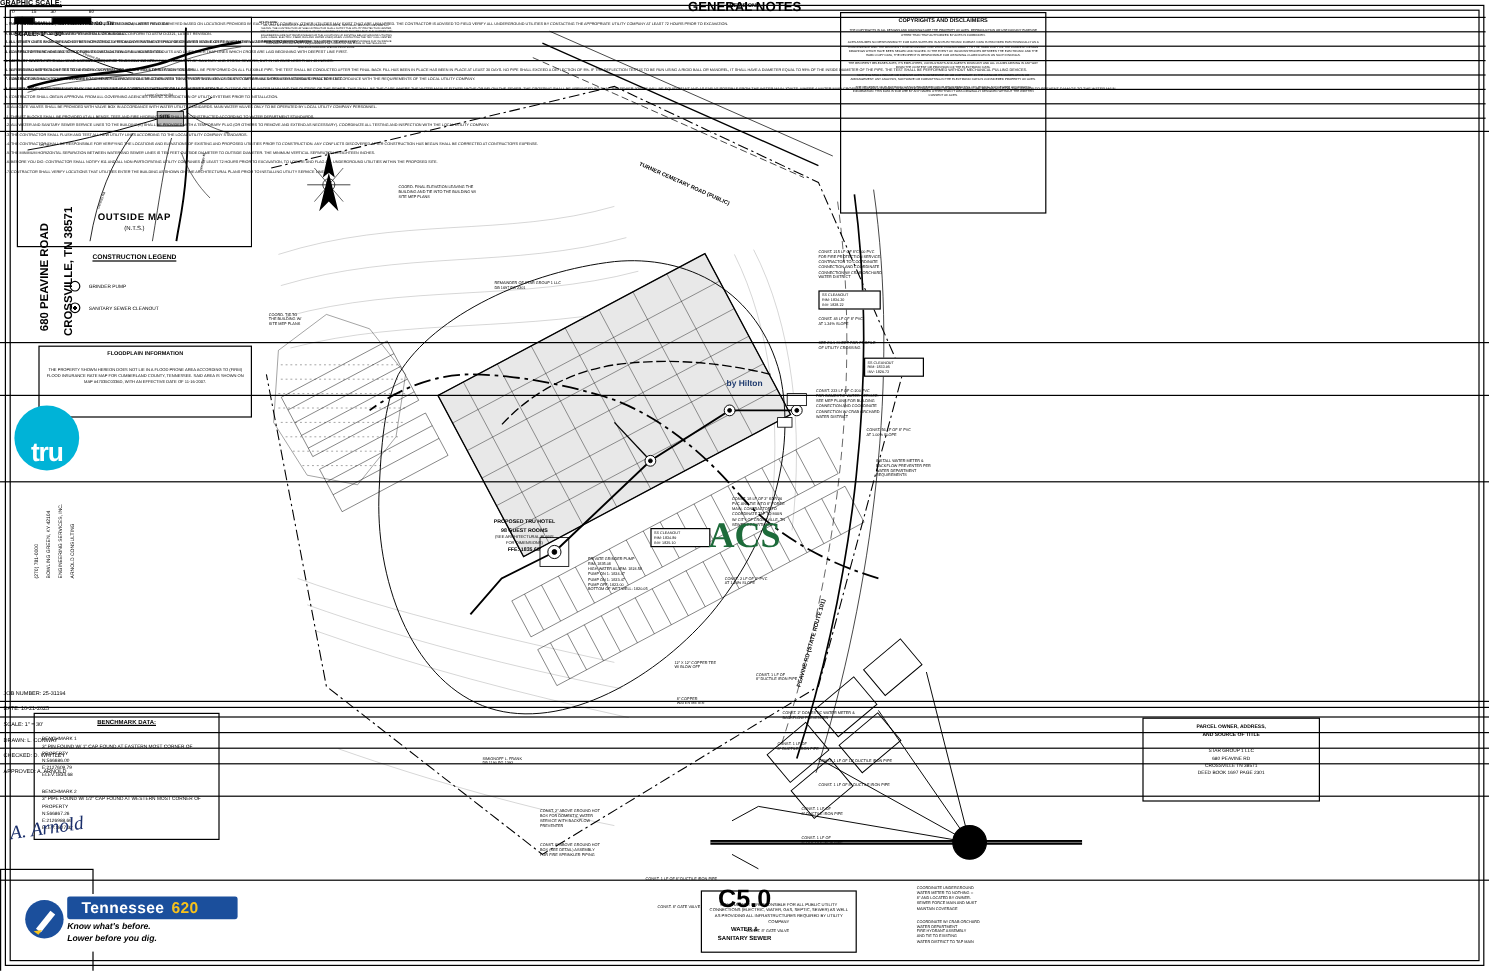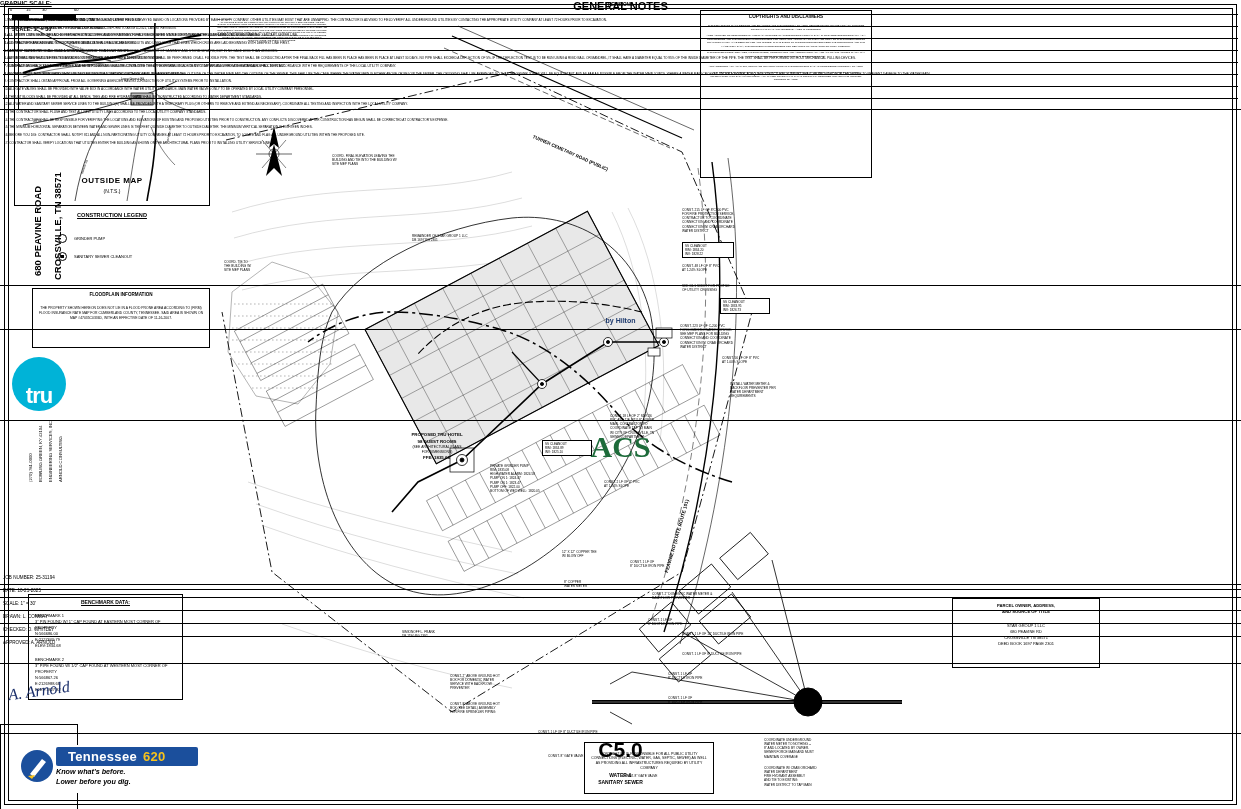--- a/index.html
+++ b/index.html
@@ -83,21 +83,21 @@
   #rstrip { left:1155px; top:10px; width:78px; height:789px; border:1px solid #000; }
   .rsec { position:absolute; left:0; right:0; border-bottom:1px solid #000; }
   #rev { top:0; height:110px; }
   #rev .lbl { top:2px; left:0; right:0; text-align:center; font-size:4.6px; font-weight:bold; }
   .revline { position:absolute; left:3px; right:3px; border-bottom:1px solid #000; }
   #addr { top:110px; height:176px; }
   .vtext { position:absolute; transform:rotate(-90deg); transform-origin:0 0; white-space:nowrap; font-weight:bold; }
   #brand { top:286px; height:44px; }
   #brand .tru-by { position:absolute; left:0; right:0; bottom:5px; text-align:center; font-size:7px; color:#5a5a5a; }
   #brand .tru-by b { color:#1e3a6e; }
-  #logotru { top:349px; height:72px; }
+  #logotru { top:330px; height:72px; }
   .trucircle { position:absolute; left:12px; top:8px; width:54px; height:54px; border-radius:50%; background:#00b3d7; }
   .truword { position:absolute; left:0; right:0; top:26px; text-align:center; font-size:22px; font-weight:bold; color:#fff; letter-spacing:-1px; }
   #eng { top:420px; height:170px; }
   #eng .acs { position:absolute; left:50%; transform:translateX(-50%); top:10px; font-size:30px; font-weight:bold; color:#1d6b3a; font-family:"Liberation Serif", serif; }
   #eng .engtxt { position:absolute; left:58px; top:62px; transform:rotate(-90deg); transform-origin:0 0; white-space:nowrap; font-size:4.2px; line-height:1.5; }
   #jobinfo { top:572px; height:92px; }
   .jrow { position:absolute; left:0; right:0; height:13px; border-bottom:1px solid #000; font-size:4.6px; padding:3px 0 0 3px; }
   #seal { top:664px; height:70px; }
   #seal .sig { position:absolute; left:8px; top:18px; font-size:16px; font-family:"Liberation Serif", serif; font-style:italic; color:#1b2f6b; transform:rotate(-8deg); }
   #sheetno { top:734px; height:54px; border-bottom:0; }

